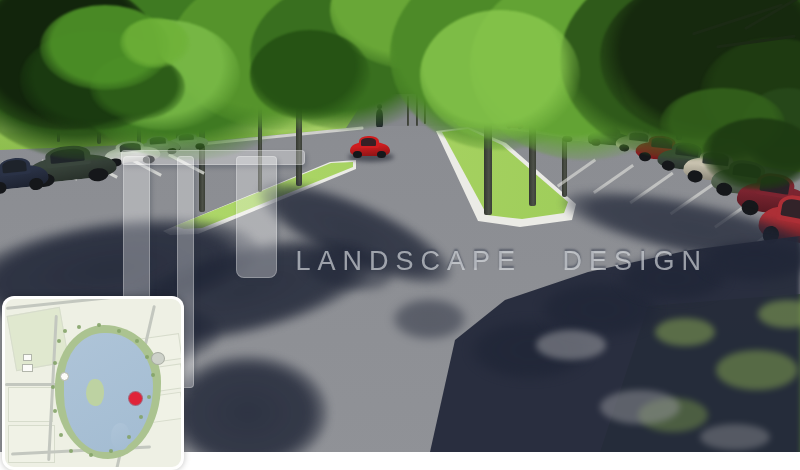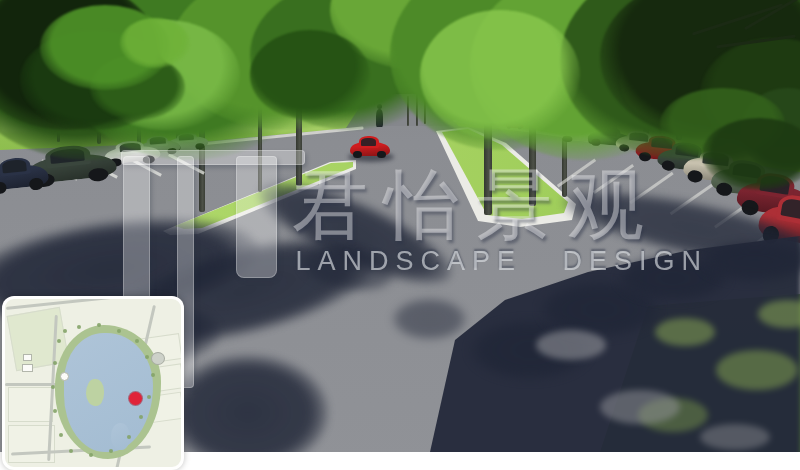--- a/index.html
+++ b/index.html
@@ -283,21 +283,20 @@
       <div class="abs " style="left: 740px; top: 10px; width: 70px; height: 3px; background: rgb(27, 42, 20); transform: rotate(-30deg); border-radius: 2px;"></div>
     </div>
 
   <div class="abs white-band"></div>
 
   <div class="abs" style="left:0;top:0;width:800px;height:470px;">
     <div class="abs wm-bar" style="left:121px;top:150px;width:184px;height:15px;"></div>
     <div class="abs wm-bar" style="left:123px;top:156px;width:27px;height:232px;"></div>
     <div class="abs wm-bar" style="left:177px;top:156px;width:17px;height:232px;"></div>
     <div class="abs wm-bar" style="left:236px;top:156px;width:41px;height:122px;border-radius:4px 4px 8px 8px;"></div>
-    <div class="abs wm-cn">君怡景观</div>
     <div class="abs wm-en">LANDSCAPE  DESIGN</div>
   </div>
 
   <div class="abs map">
     <div class="abs map-field" style="left:6px;top:12px;width:54px;height:56px;transform:rotate(-10deg);background:#e0e8cf;"></div>
     <div class="abs map-field" style="left:118px;top:38px;width:58px;height:26px;transform:rotate(-8deg);"></div>
     <div class="abs map-field" style="left:124px;top:68px;width:54px;height:25px;transform:rotate(-8deg);"></div>
     <div class="abs map-field" style="left:128px;top:96px;width:50px;height:27px;transform:rotate(-8deg);"></div>
     <div class="abs map-field" style="left:3px;top:88px;width:45px;height:35px;"></div>
     <div class="abs map-field" style="left:3px;top:126px;width:47px;height:38px;"></div>

